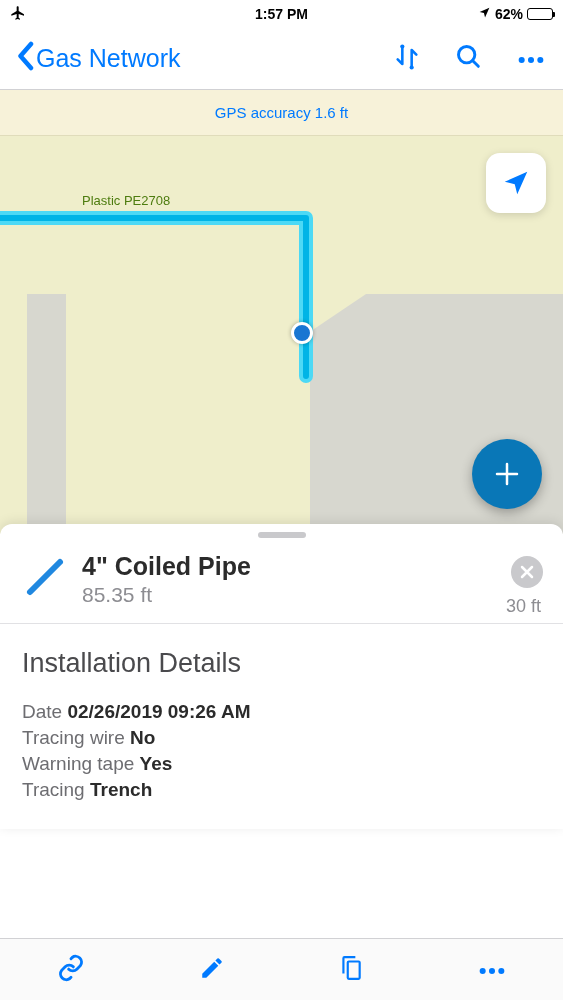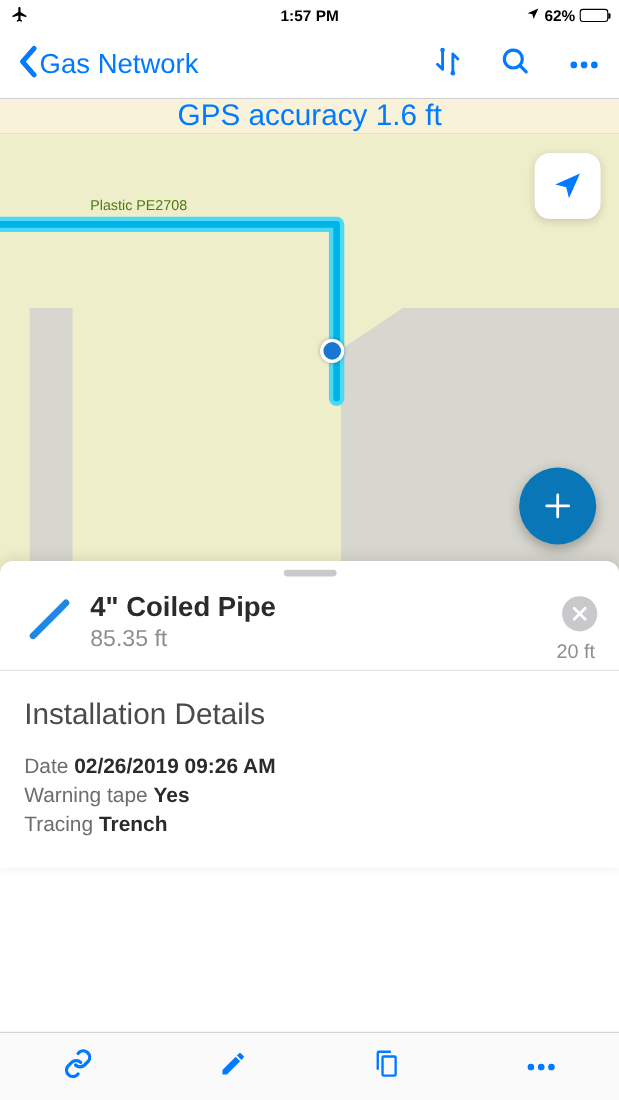--- a/index.html
+++ b/index.html
@@ -62,22 +62,22 @@
     }
     .nav-back-chevron { font-size: 32px; line-height: 1; font-weight: 300; }
     .nav-actions { display: flex; align-items: center; gap: 34px; padding-right: 12px; }
     .nav-icon { color: #007aff; cursor: pointer; }
 
     
     .banner {
       background: #f7f2d9;
       color: #007aff;
       text-align: center;
-      padding: 0 0;
-      font-size: 27px;
+      padding: 14px 0;
+      font-size: 15px;
       border-bottom: 1px solid #e0dcbb;
     }
 
     
     .map {
       height: 398px;
       background: #efeecb;
       position: relative;
       overflow: hidden;
     }
@@ -300,26 +300,27 @@
     </div>
     <div class="feature-text">
       <div class="feature-title">4" Coiled Pipe</div>
       <div class="feature-sub">85.35 ft</div>
     </div>
     <div class="close-btn">
       <svg width="14" height="14" viewBox="0 0 14 14" stroke="#fff" stroke-width="2.5" stroke-linecap="round">
           <path d="M2 2l10 10M12 2L2 12"></path>
         </svg>
     </div>
-    <div class="distance">20 ft</div>
+    <div class="distance">30 ft</div>
   </div>
   <div class="section">
     <div class="section-title">Installation Details</div>
     <div id="detail-rows">
         <div class="detail-row"><span>Date  </span><span class="val">02/26/2019 09:26 AM</span></div>
+        <div class="detail-row"><span>Tracing wire  </span><span class="val">No</span></div>
         <div class="detail-row"><span>Warning tape  </span><span class="val">Yes</span></div>
         <div class="detail-row"><span>Tracing  </span><span class="val">Trench</span></div>
       </div>
   </div>
 </div>
 
 <div class="toolbar">
   <span class="toolbar-icon">
     <svg width="28" height="28" viewBox="0 0 24 24" fill="none" stroke="#007aff" stroke-width="2.5" stroke-linecap="round">
         <path d="M10 13a5 5 0 007 0l3-3a5 5 0 00-7-7l-1 1M14 11a5 5 0 00-7 0l-3 3a5 5 0 007 7l1-1"></path>

